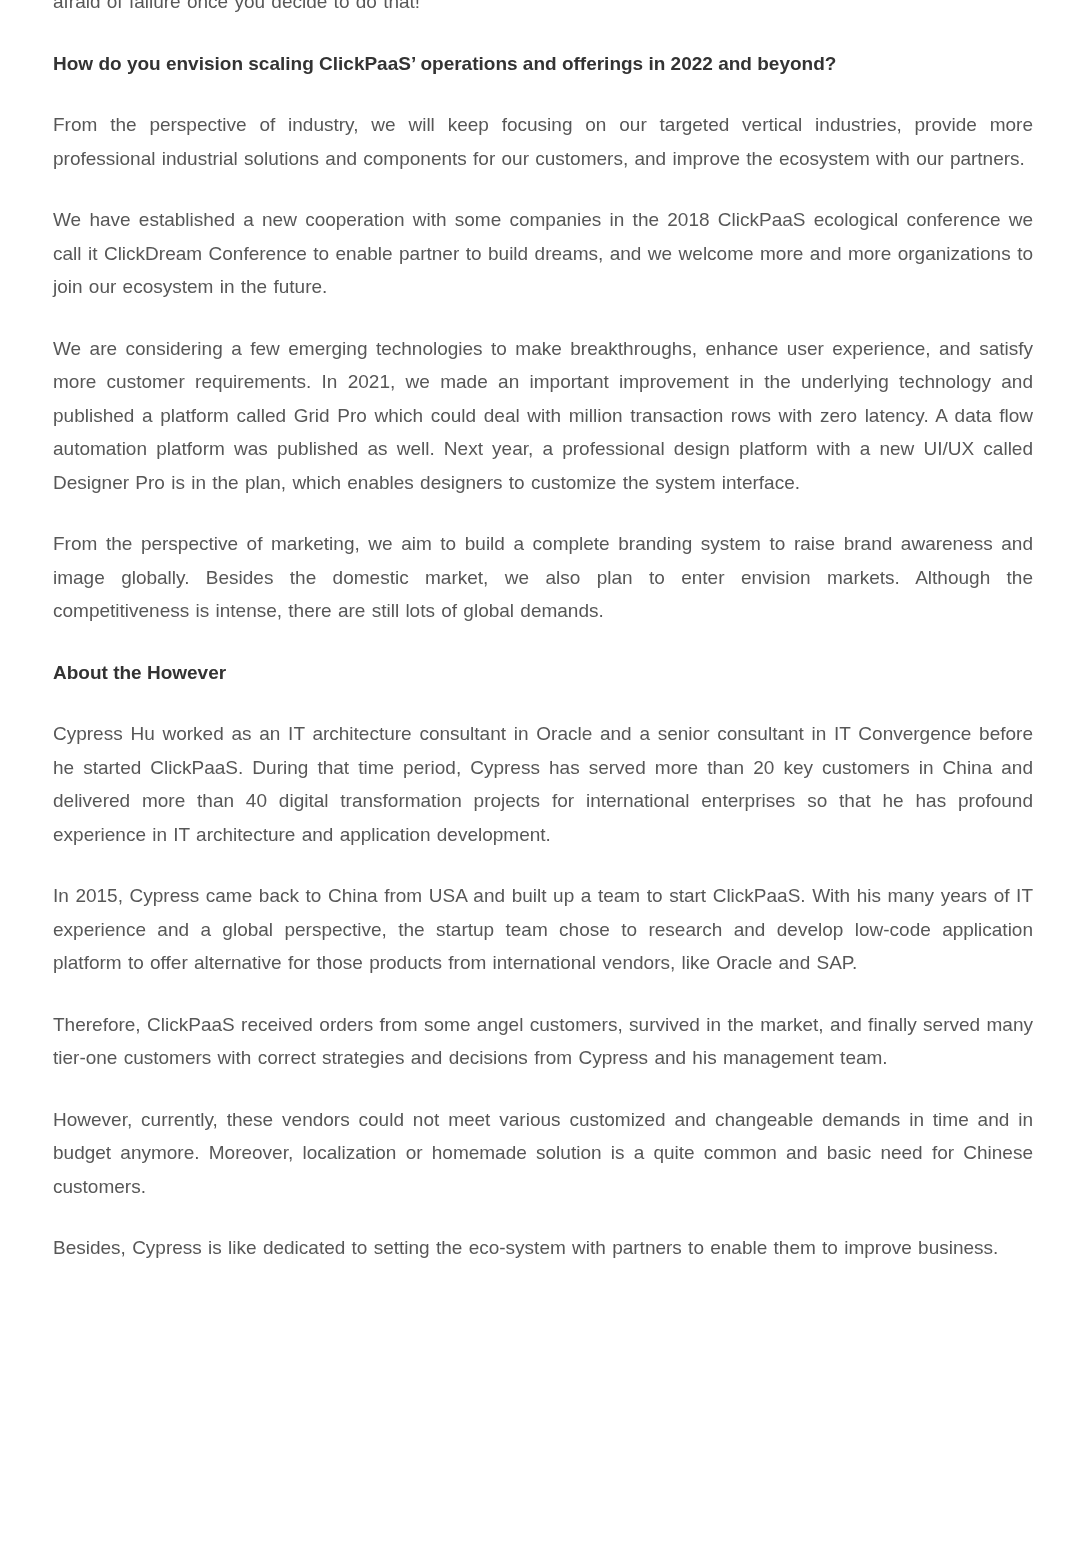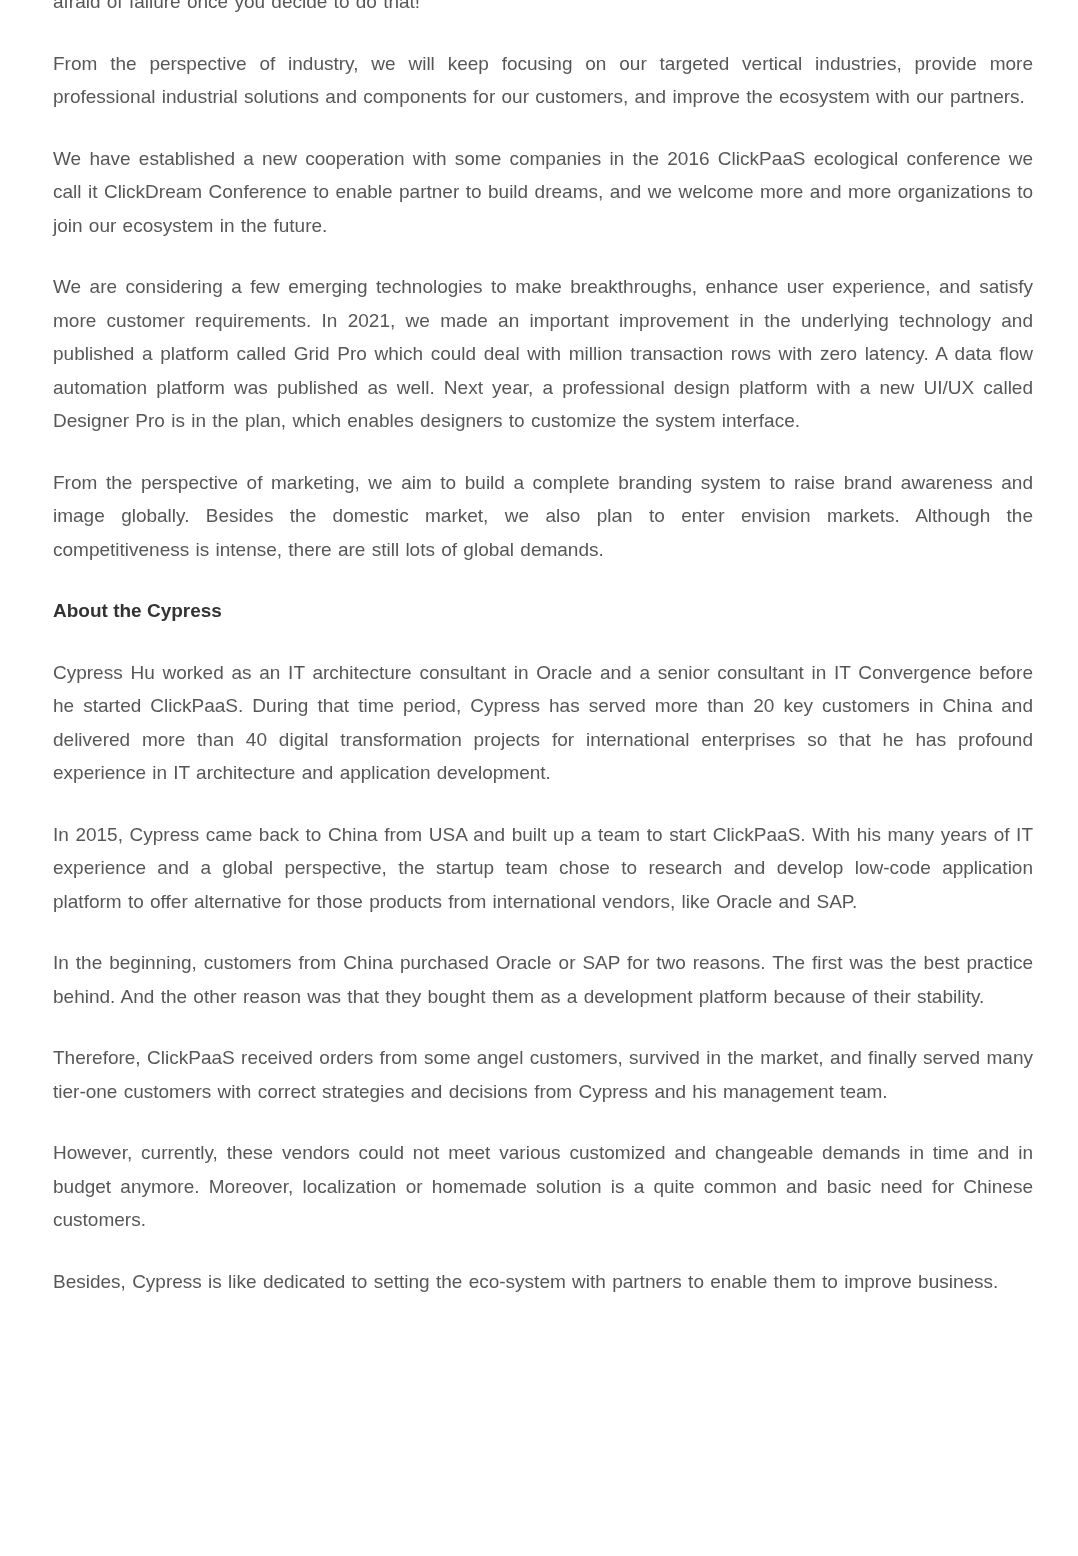--- a/index.html
+++ b/index.html
@@ -37,35 +37,35 @@
   p {
     word-spacing: 1px;
   }
 </style>
 </head>
 <body>
 
 <div class="article">
   <p class="clipped">afraid of failure once you decide to do that!</p>
 
+  <h2 class="heading">How do you envision scaling ClickPaaS’ operations and offerings in 2022 and beyond?</h2>
 
   <p>From the perspective of industry, we will keep focusing on our targeted vertical industries, provide more professional industrial solutions and components for our customers, and improve the ecosystem with our partners.</p>
 
-  <p>We have established a new cooperation with some companies in the 2016 ClickPaaS ecological conference we call it ClickDream Conference to enable partner to build dreams, and we welcome more and more organizations to join our ecosystem in the future.</p>
+  <p>We have established a new cooperation with some companies in the 2018 ClickPaaS ecological conference we call it ClickDream Conference to enable partner to build dreams, and we welcome more and more organizations to join our ecosystem in the future.</p>
 
   <p>We are considering a few emerging technologies to make breakthroughs, enhance user experience, and satisfy more customer requirements. In 2021, we made an important improvement in the underlying technology and published a platform called Grid Pro which could deal with million transaction rows with zero latency. A data flow automation platform was published as well. Next year, a professional design platform with a new UI/UX called Designer Pro is in the plan, which enables designers to customize the system interface.</p>
 
   <p>From the perspective of marketing, we aim to build a complete branding system to raise brand awareness and image globally. Besides the domestic market, we also plan to enter envision markets. Although the competitiveness is intense, there are still lots of global demands.</p>
 
-  <h2 class="heading">About the Cypress</h2>
+  <h2 class="heading">About the However</h2>
 
   <p>Cypress Hu worked as an IT architecture consultant in Oracle and a senior consultant in IT Convergence before he started ClickPaaS. During that time period, Cypress has served more than 20 key customers in China and delivered more than 40 digital transformation projects for international enterprises so that he has profound experience in IT architecture and application development.</p>
 
   <p>In 2015, Cypress came back to China from USA and built up a team to start ClickPaaS. With his many years of IT experience and a global perspective, the startup team chose to research and develop low-code application platform to offer alternative for those products from international vendors, like Oracle and SAP.</p>
 
-  <p>In the beginning, customers from China purchased Oracle or SAP for two reasons. The first was the best practice behind. And the other reason was that they bought them as a development platform because of their stability.</p>
 
   <p>Therefore, ClickPaaS received orders from some angel customers, survived in the market, and finally served many tier-one customers with correct strategies and decisions from Cypress and his management team.</p>
 
   <p>However, currently, these vendors could not meet various customized and changeable demands in time and in budget anymore. Moreover, localization or homemade solution is a quite common and basic need for Chinese customers.</p>
 
   <p>Besides, Cypress is like dedicated to setting the eco-system with partners to enable them to improve business.</p>
 </div>
 
 </body></html>

